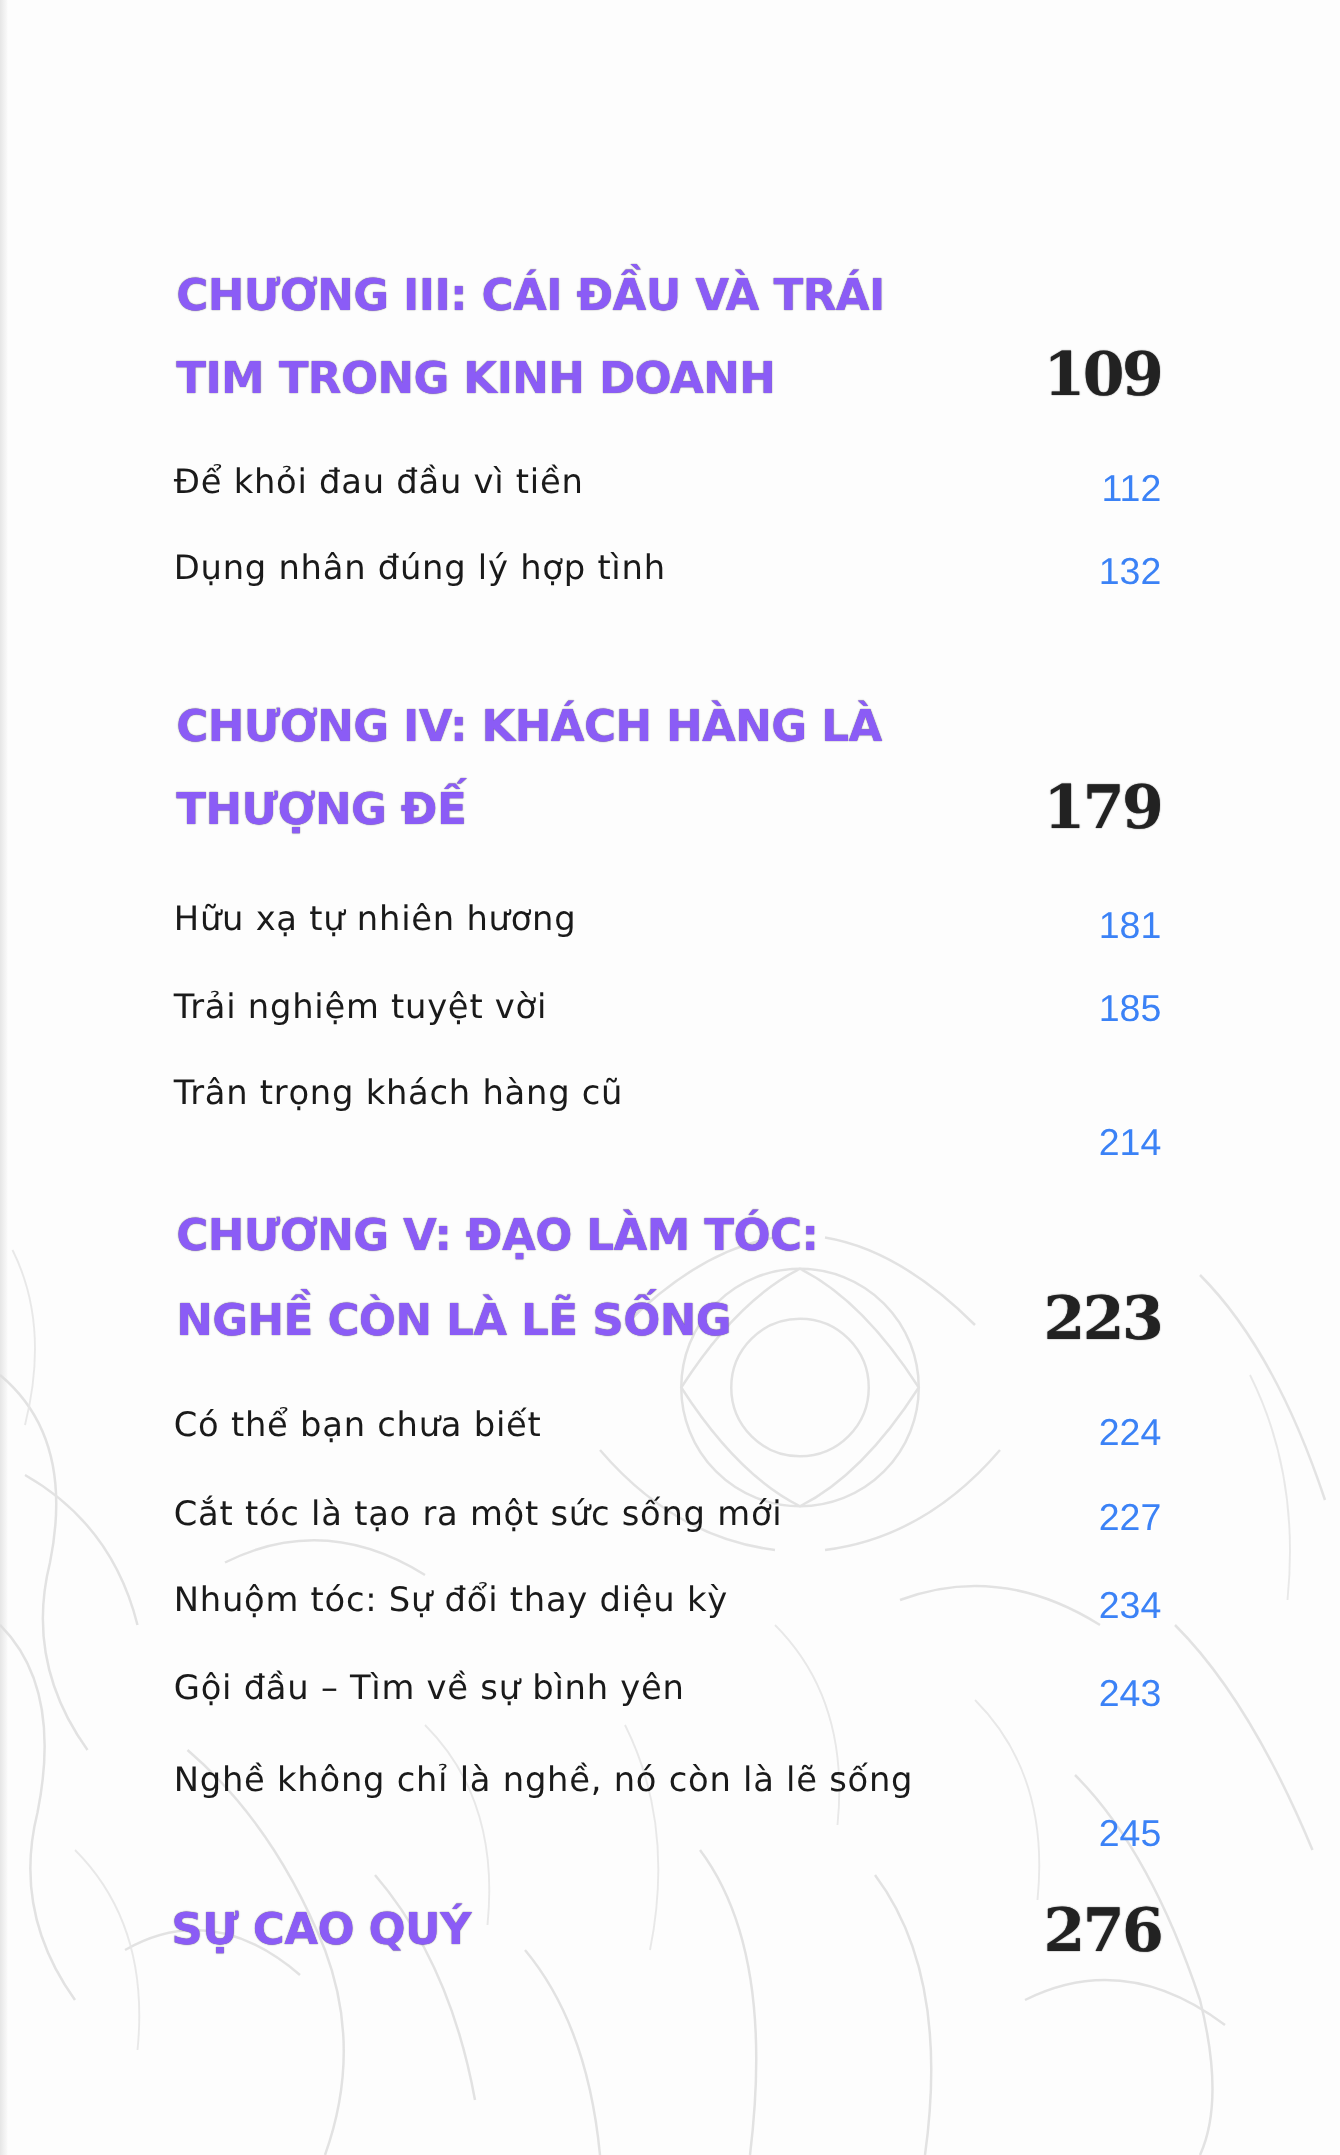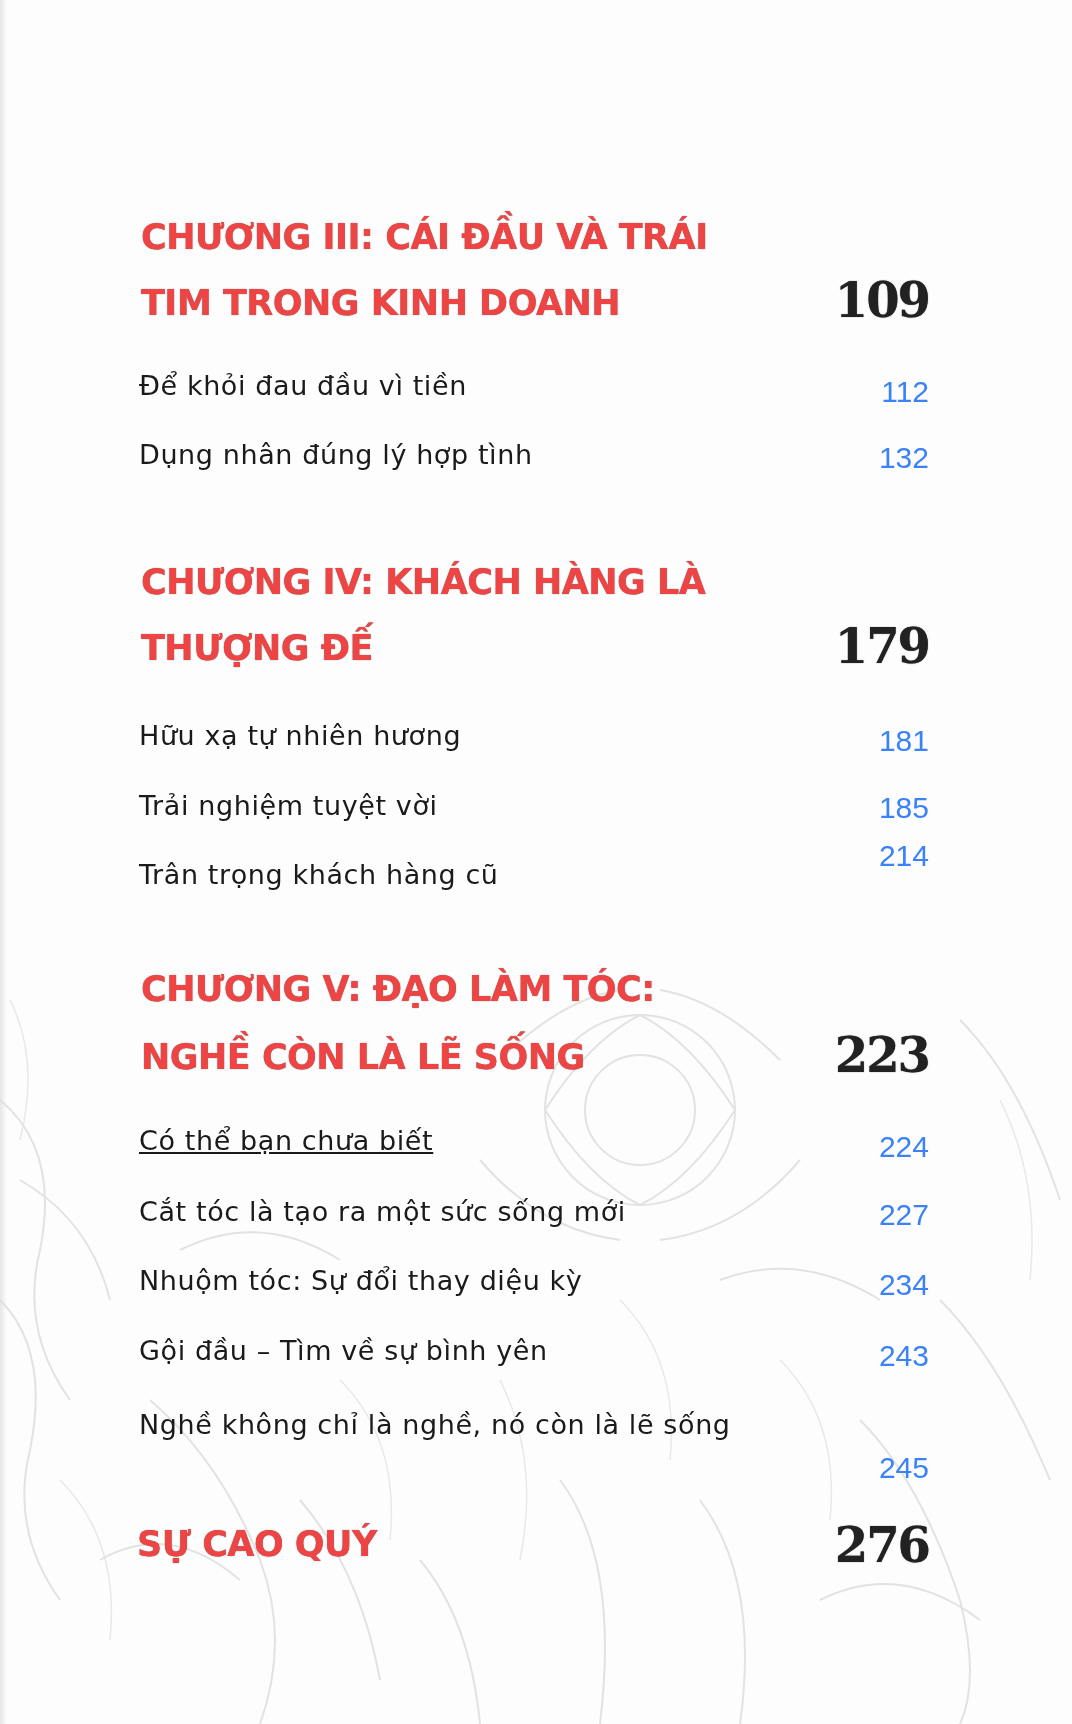--- a/index.html
+++ b/index.html
@@ -12,21 +12,21 @@
   .texture {
     position: absolute; left: 0; top: 0; width: 1072px; height: 1724px;
     pointer-events: none;
   }
   .heading {
     position: absolute; left: 141px;
     font-family: "DejaVu Sans", sans-serif;
     font-weight: bold;
     font-size: 35px;
     letter-spacing: -0.5px;
-    color: #ef4444;
+    color: #8b5cf6;
     white-space: nowrap;
     line-height: 1;
     text-shadow: 0 0 1px #555;
   }
   .chapnum {
     position: absolute; right: 143px;
     font-family: "DejaVu Serif", serif;
     font-weight: bold;
     font-size: 48px;
     letter-spacing: -2px;
@@ -118,30 +118,30 @@
 <div>
   <div class="item" style="top:722px;">Hữu xạ tự nhiên hương</div>
   <div class="pnum" style="top:726px;">181</div>
 </div>
 <div>
   <div class="item" style="top:792px;">Trải nghiệm tuyệt vời</div>
   <div class="pnum" style="top:793px;">185</div>
 </div>
 <div>
   <div class="item" style="top:861px;">Trân trọng khách hàng cũ</div>
-  <div class="pnum" style="top:841px;margin-left:16px;">214</div>
+  <div class="pnum" style="top:900px;margin-left:16px;">214</div>
 </div>
 
 <div>
   <div class="heading" style="top:972px;">CHƯƠNG V: ĐẠO LÀM TÓC:</div>
   <div class="heading" style="top:1040px;">NGHỀ CÒN LÀ LẼ SỐNG</div>
   <div class="chapnum" style="top:1031px;">223</div>
 </div>
 <div>
-  <div class="item" style="top:1127px;text-decoration:underline;">Có thể bạn chưa biết</div>
+  <div class="item" style="top:1127px;">Có thể bạn chưa biết</div>
   <div class="pnum" style="top:1132px;">224</div>
 </div>
 <div>
   <div class="item" style="top:1198px;">Cắt tóc là tạo ra một sức sống mới</div>
   <div class="pnum" style="top:1200px;">227</div>
 </div>
 <div>
   <div class="item" style="top:1267px;">Nhuộm tóc: Sự đổi thay diệu kỳ</div>
   <div class="pnum" style="top:1270px;">234</div>
 </div>

